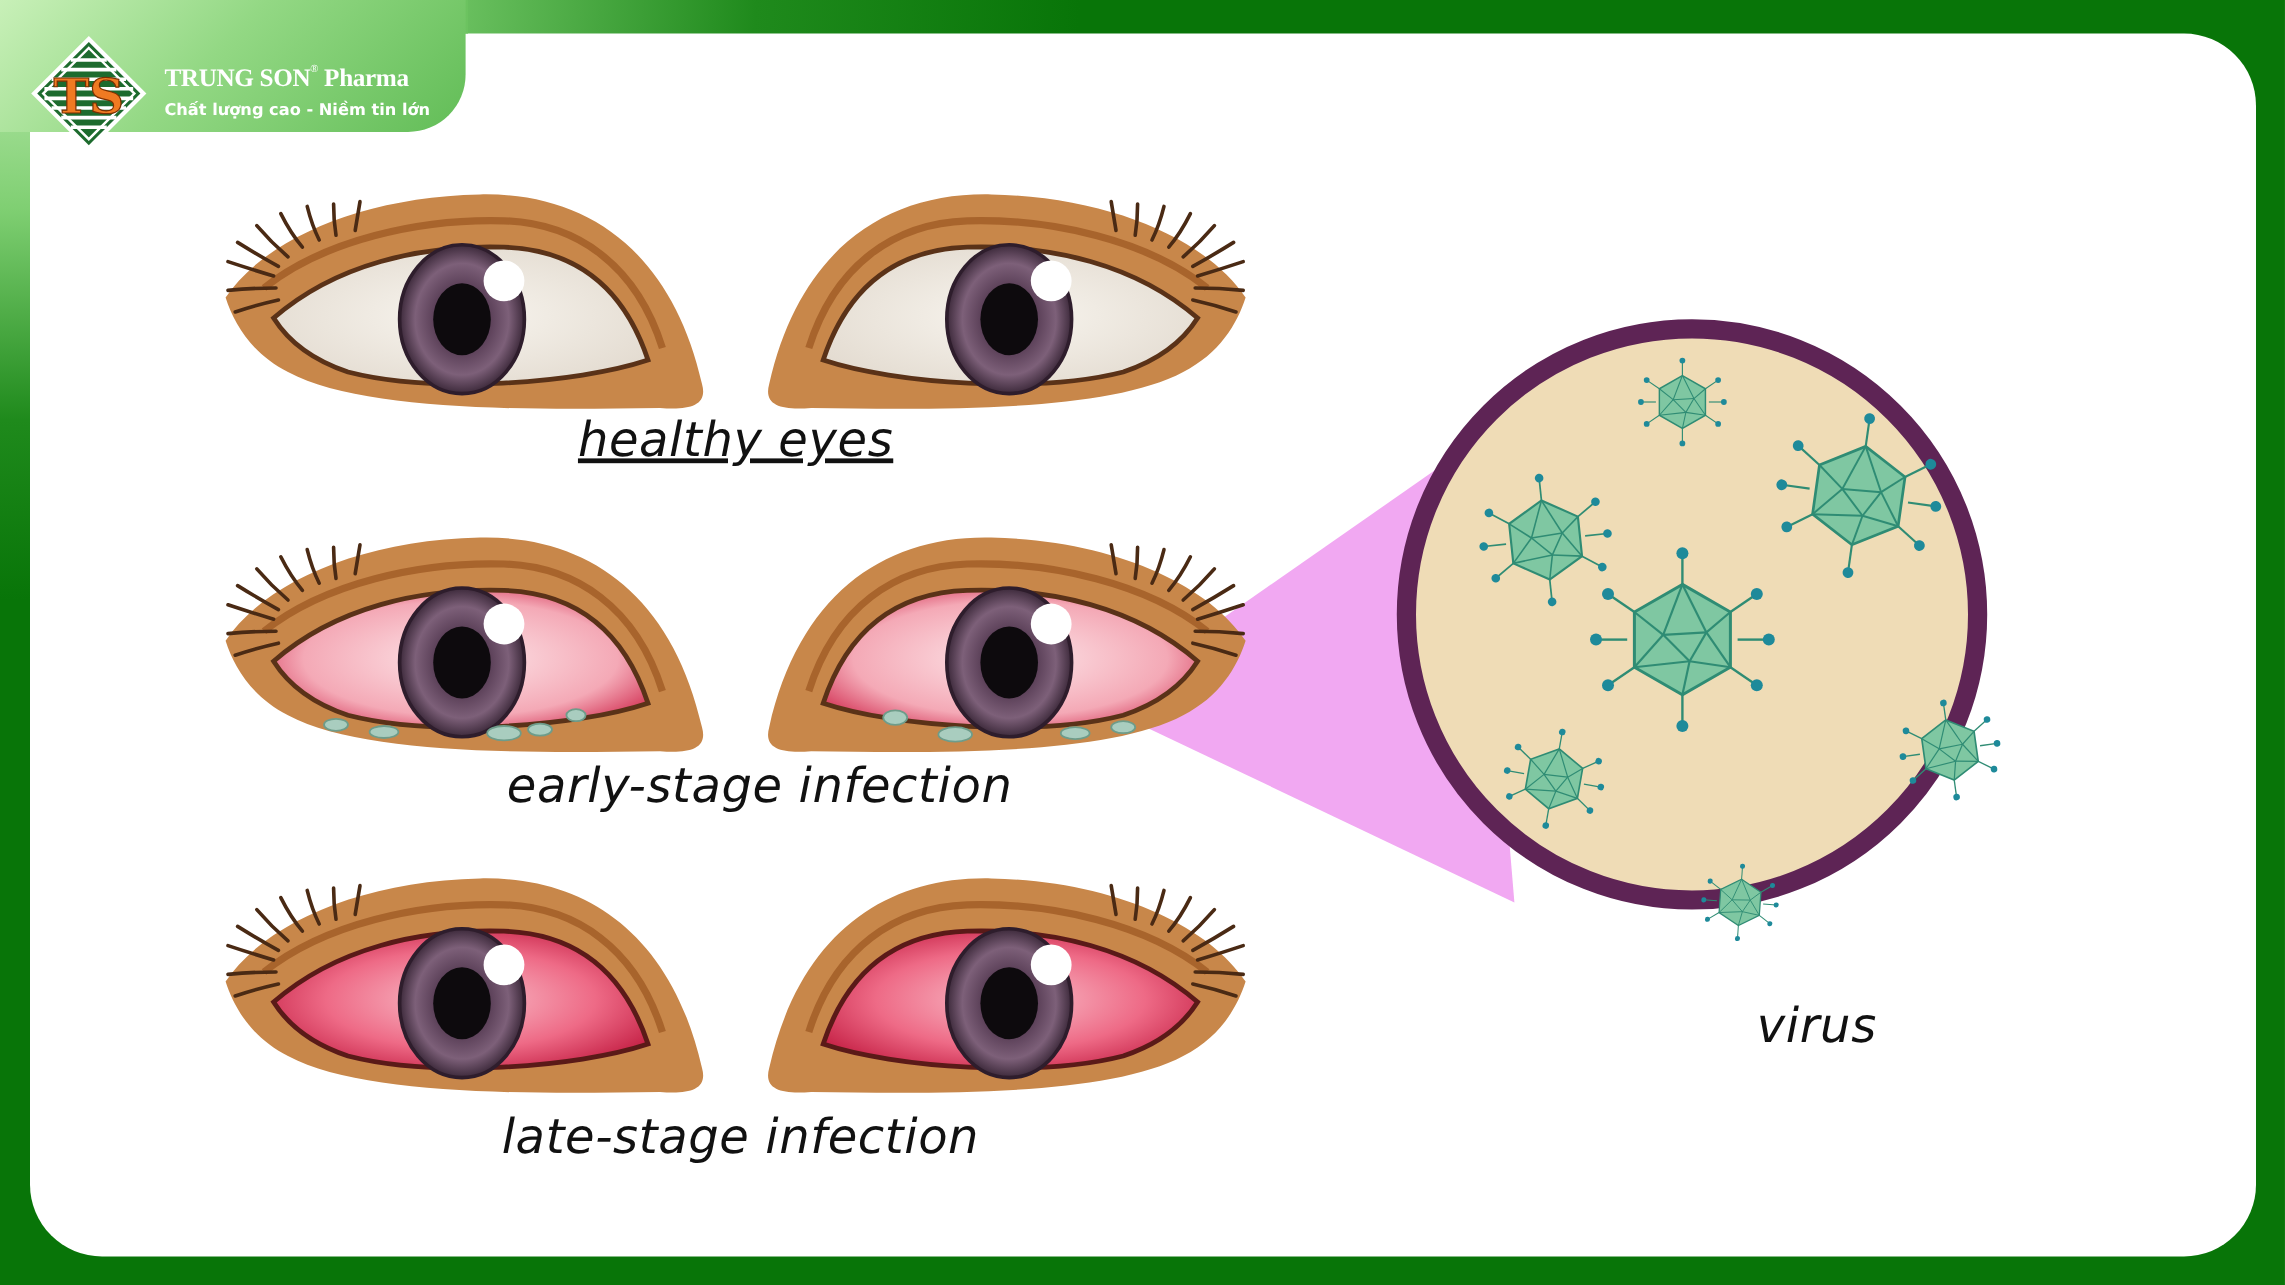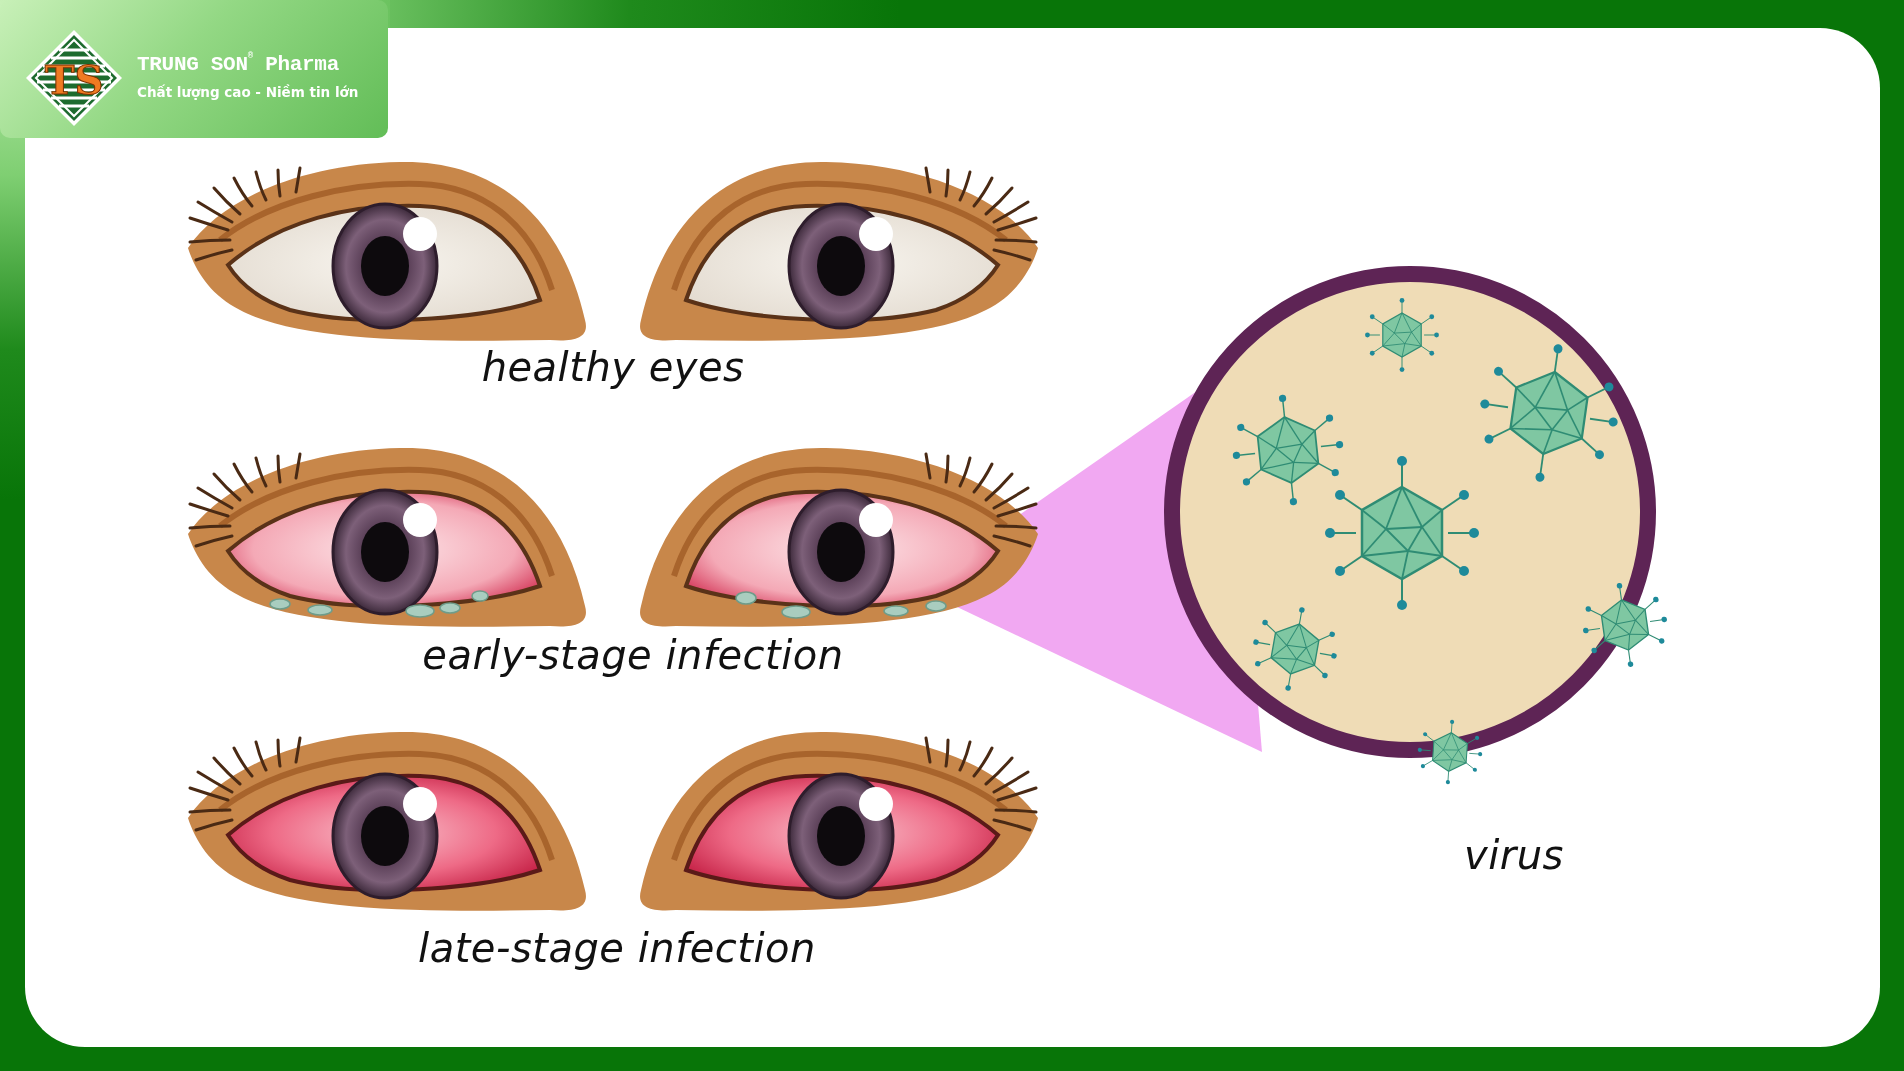--- a/index.html
+++ b/index.html
@@ -6,35 +6,34 @@
   body {
     width:1904px; height:1071px; overflow:hidden; position:relative;
     background: radial-gradient(ellipse 900px 500px at 0px 0px, #c4eeb6 0%, #7fcf72 35%, #1f8a1c 70%, #087508 100%), #087508;
     font-family: "DejaVu Sans", sans-serif;
   }
   .card {
     position:absolute; left:25px; top:28px; width:1855px; height:1019px;
     background:#ffffff; border-radius:60px;
   }
   .logo-tab {
-    position:absolute; left:0; top:0; width:388px; height:138px;
+    position:absolute; left:0; top:0; width:388px; height:110px;
     background: linear-gradient(135deg, #c8f0b8 0%, #93d884 45%, #62bd57 100%);
     border-bottom-right-radius:48px;
-    border-radius:10px;
   }
   .logo-tab-fill {
     position:absolute; left:0; top:0; width:390px; height:28px;
     background: linear-gradient(90deg, #c8f0b8 0%, #8fd680 60%, #6cc360 100%);
   }
   .logo {
     position:absolute; left:24px; top:28px; width:100px; height:100px;
   }
   .brand-name {
     position:absolute; left:137px; top:53px; color:#ffffff;
-    font-family: Liberation Mono, monospace; font-weight:bold; font-size:21px; letter-spacing:-0.3px;
+    font-family: Liberation Serif, serif; font-weight:bold; font-size:21px; letter-spacing:-0.3px;
     white-space:nowrap;
   }
   .brand-name sup { font-size:9px; font-weight:normal; position:relative; top:-4px; }
   .brand-tagline {
     position:absolute; left:137px; top:84px; color:#ffffff;
     font-family: "DejaVu Sans", sans-serif; font-weight:bold; font-size:13.5px; white-space:nowrap;
   }
   .illustration { position:absolute; left:0; top:0; width:1904px; height:1071px; }
   .label {
     position:absolute; font-family: "DejaVu Sans", sans-serif; color:#111;
@@ -225,16 +224,16 @@
     <use href="#virus" transform="translate(1402,533) scale(1.0)"></use>
     <use href="#virus" transform="translate(1549,413) scale(0.9) rotate(8)"></use>
     <use href="#virus" transform="translate(1288,450) scale(0.72) rotate(-6)"></use>
     <use href="#virus" transform="translate(1402,335) scale(0.48)"></use>
     <use href="#virus" transform="translate(1295,649) scale(0.55) rotate(10)"></use>
     <use href="#virus" transform="translate(1625,625) scale(0.55) rotate(-8)"></use>
     <use href="#virus" transform="translate(1450,752) scale(0.42) rotate(4)"></use>
   </g>
 </svg>
 
-<div class="label" style="left:613px; top:344px;">healthy eyes</div>
+<div class="label" style="left:613px; top:344px;text-decoration:underline;">healthy eyes</div>
 <div class="label" style="left:633px; top:632px;text-align:center;">early-stage infection</div>
 <div class="label" style="left:617px; top:925px;">late-stage infection</div>
 <div class="label" style="left:1466px; top:832px;margin-left:48px;">virus</div>
 
 </body></html>

